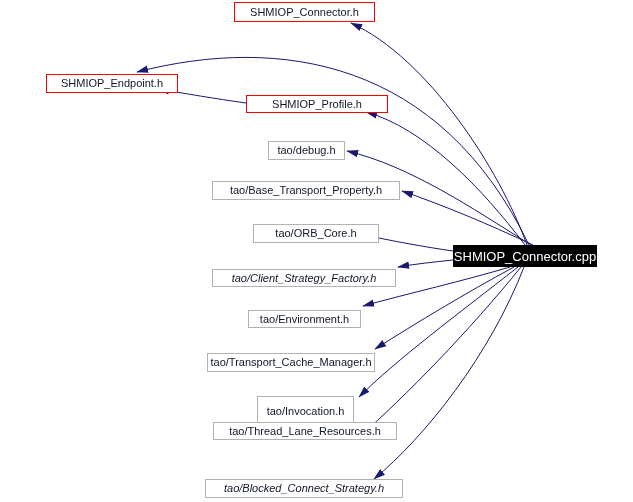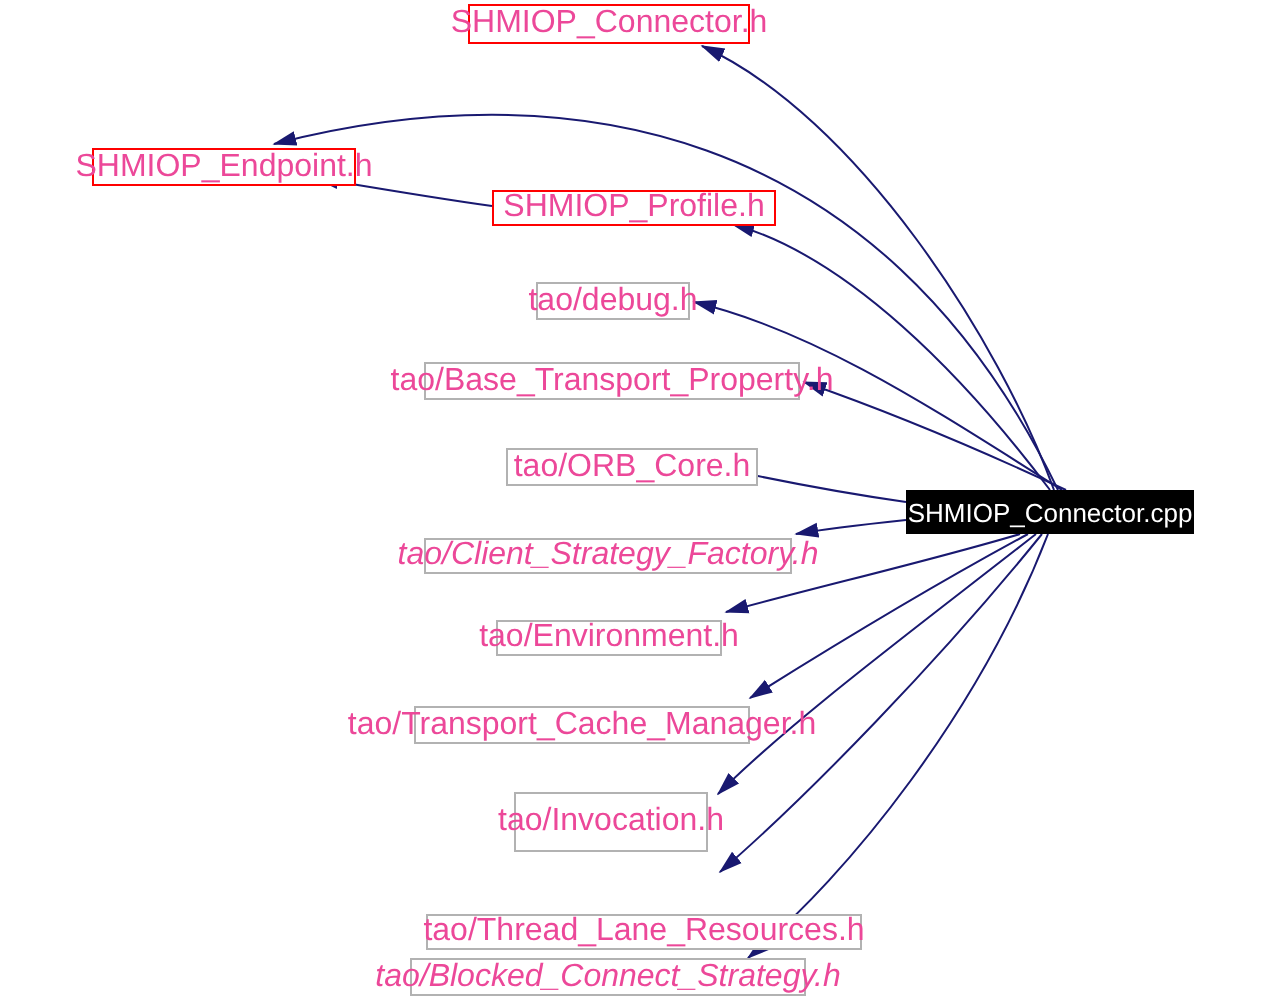--- a/index.html
+++ b/index.html
@@ -27,23 +27,23 @@
     stroke-width: 1;
   }
   .node {
     position: absolute;
     box-sizing: border-box;
     display: flex;
     align-items: center;
     justify-content: center;
     white-space: nowrap;
     background: #ffffff;
-    color: #ec4899;
+    color: #0f172a;
     border: 1px solid #000000;
-    font-size: 16px;
+    font-size: 11px;
     line-height: 1;
   }
   .node.red   { border-color: var(--red-border, #ff0000); }
   .node.gray  { border-color: var(--gray-border, #b2b2b2); }
   .node.focus {
     background: var(--focus-bg, #000000);
     color: var(--focus-text, #ffffff);
     border-color: var(--focus-bg, #000000);
     font-size: 13px;
   }
@@ -101,20 +101,20 @@
       </div>
       <div class="node gray" style="left: 248px; top: 310px; width: 113px; height: 18px;">
         <span>tao/Environment.h</span>
       </div>
       <div class="node gray" style="left: 207px; top: 353px; width: 168px; height: 19px; align-items: center;">
         <span>tao/Transport_Cache_Manager.h</span>
       </div>
       <div class="node gray" style="left: 257px; top: 396px; width: 97px; height: 30px; align-items: center;">
         <span>tao/Invocation.h</span>
       </div>
-      <div class="node gray" style="left: 213px; top: 457px; width: 218px; height: 18px;">
+      <div class="node gray" style="left: 213px; top: 422px; width: 184px; height: 18px;">
         <span>tao/Thread_Lane_Resources.h</span>
       </div>
       <div class="node gray" style="left: 205px; top: 479px; width: 198px; height: 19px; font-style: italic;">
         <span>tao/Blocked_Connect_Strategy.h</span>
       </div>
     </div>
 </div>
 
 </body></html>

